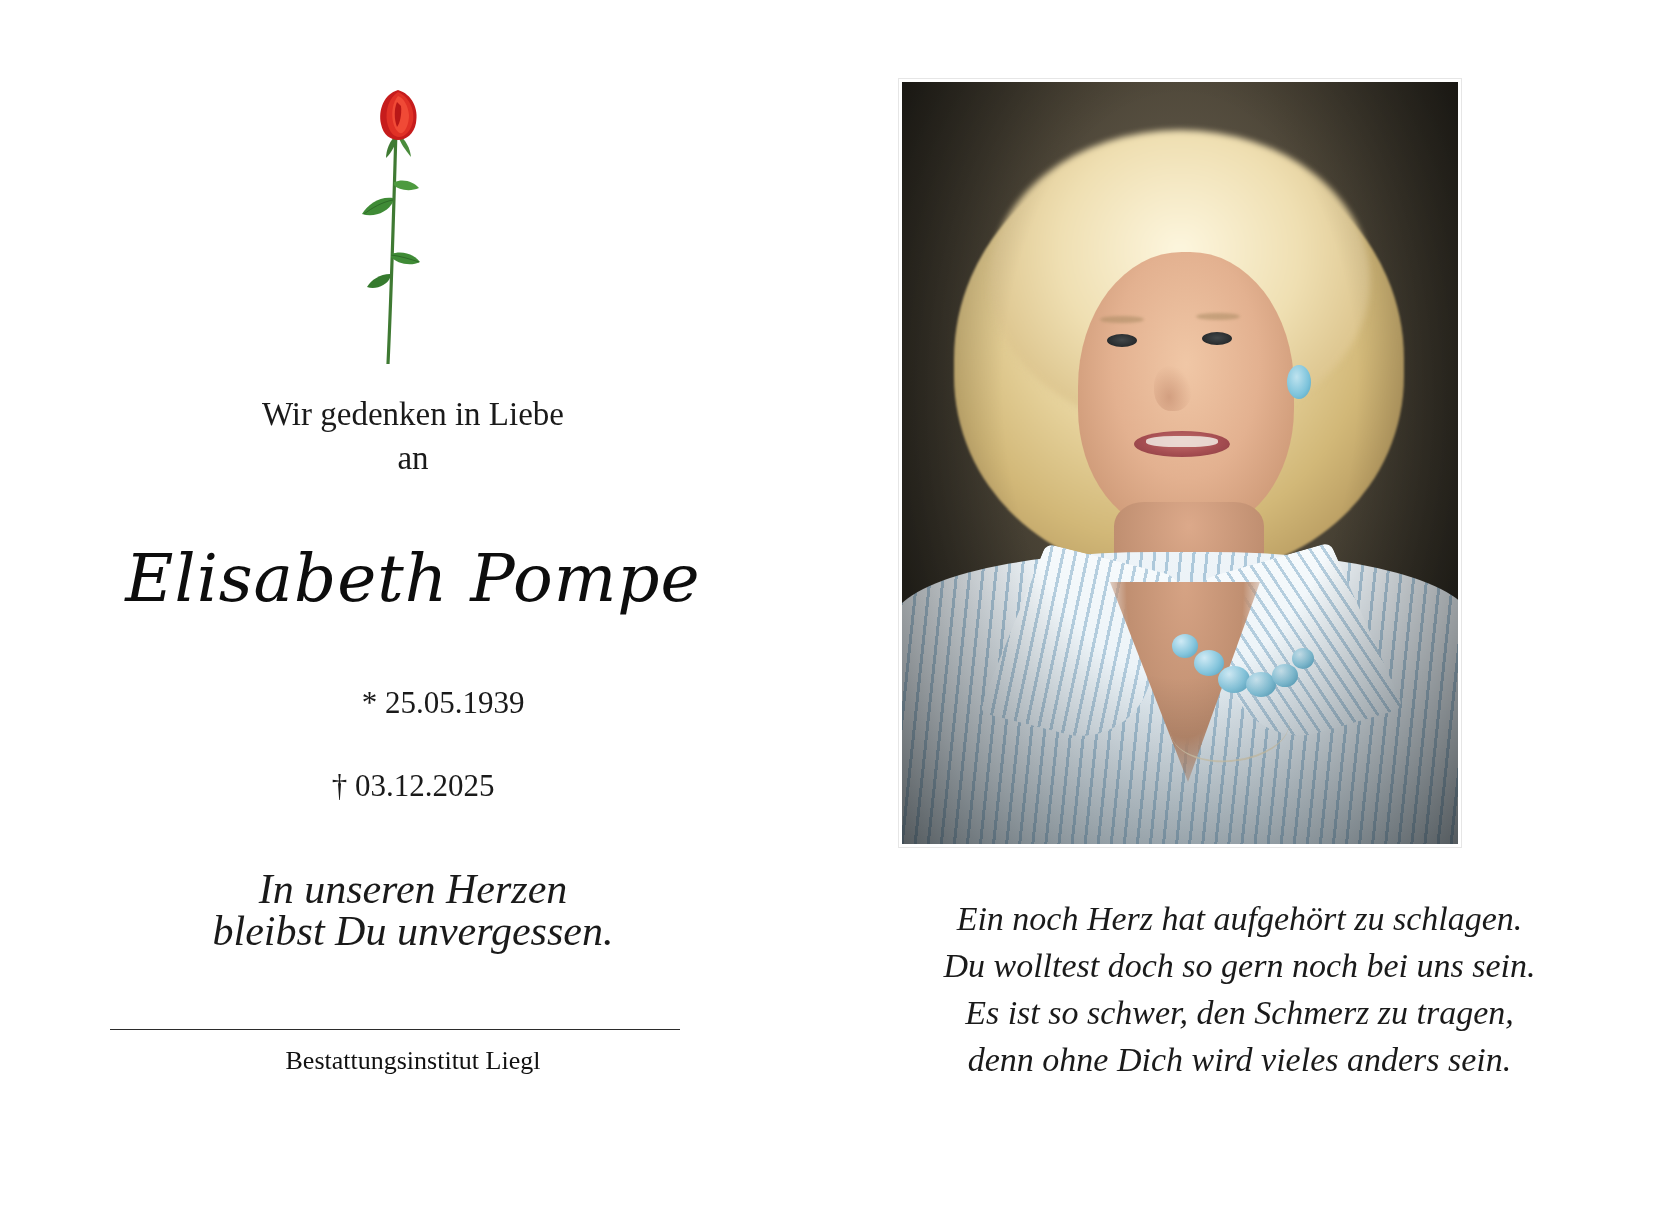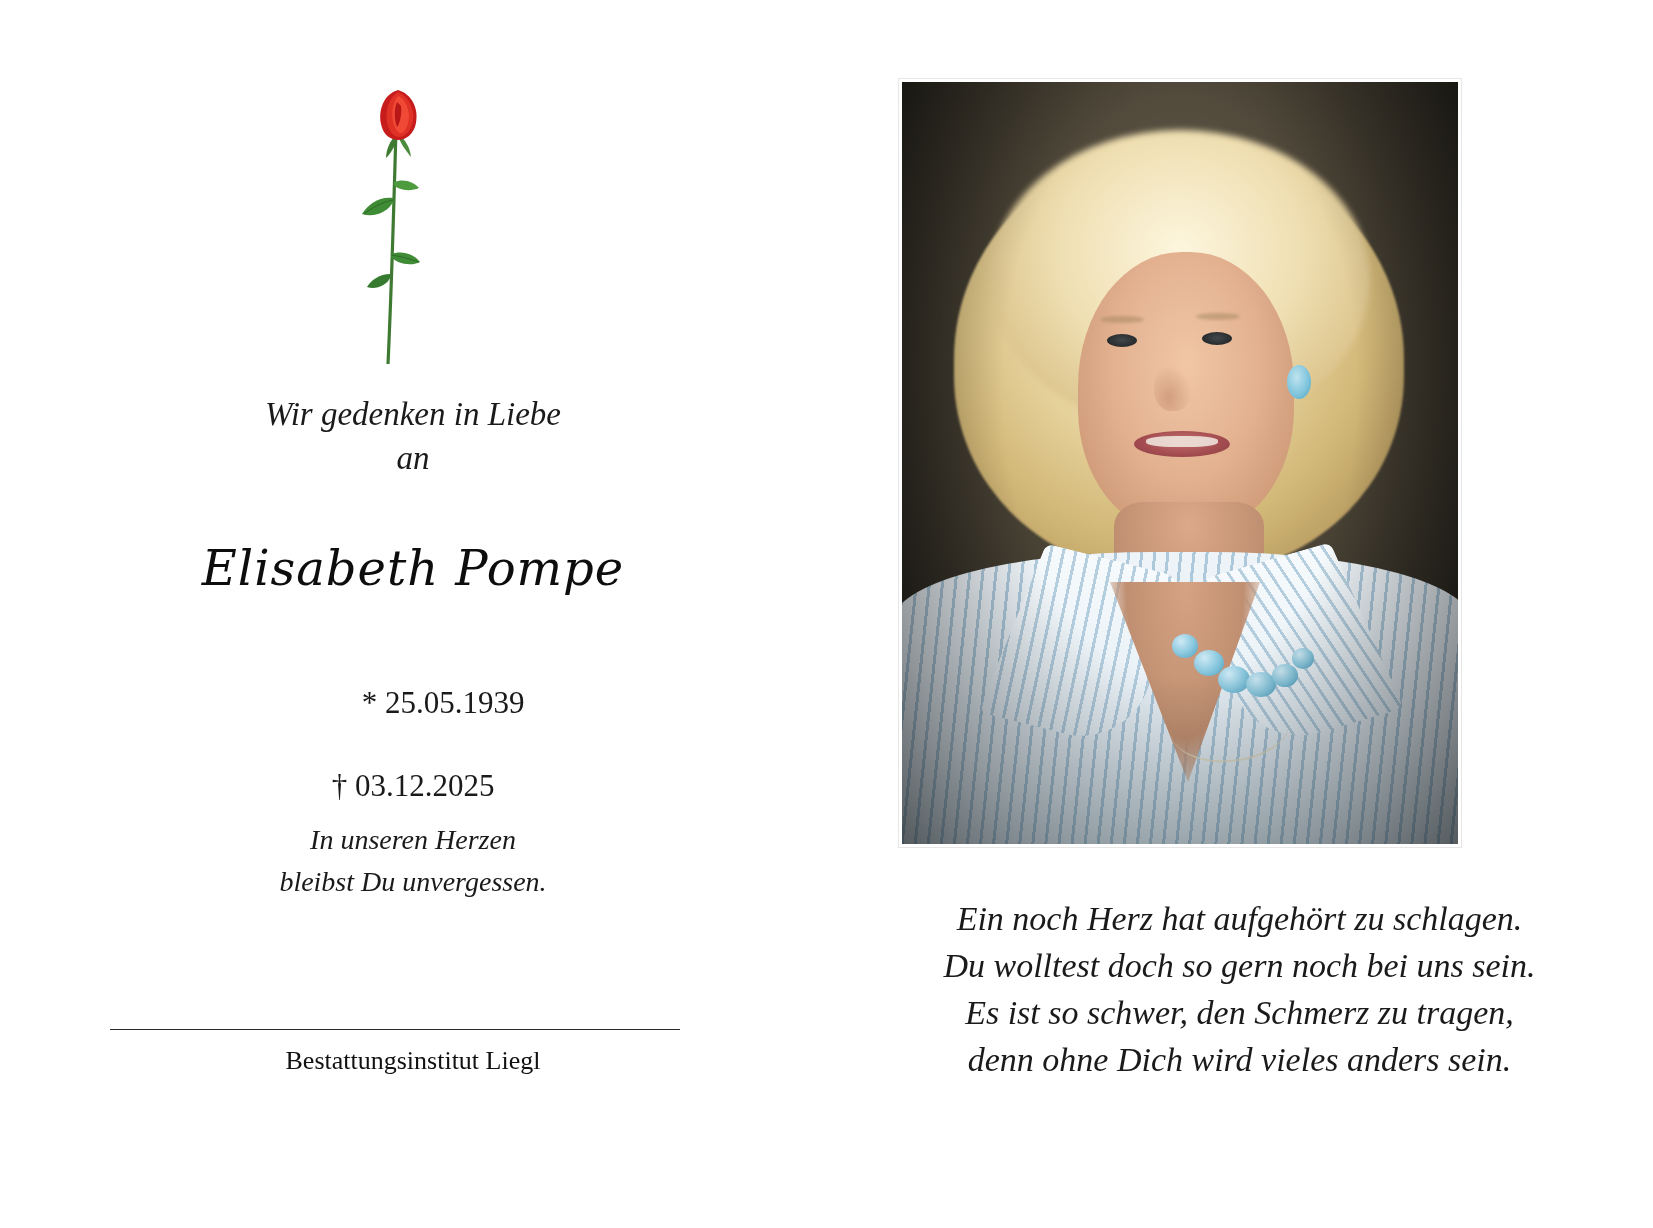--- a/index.html
+++ b/index.html
@@ -39,32 +39,31 @@
 
   .memorial-intro {
     position: absolute;
     top: 392px;
     left: 0;
     width: 826px;
     text-align: center;
     font-size: 33px;
     line-height: 44px;
     color: #1a1a1a;
-    font-style: italic;
   }
 
   .name {
     position: absolute;
     top: 540px;
     left: 0;
     width: 826px;
     text-align: center;
     font-family: "DejaVu Serif", serif;
     font-style: italic;
-    font-size: 48px;
+    font-size: 66px;
     letter-spacing: 1px;
     color: #0d0d0d;
   }
 
   .date-born {
     position: absolute;
     top: 685px;
     left: 0;
     width: 826px;
     text-align: center;
@@ -77,26 +76,26 @@
     top: 768px;
     left: 0;
     width: 826px;
     text-align: center;
     font-size: 31px;
     color: #1a1a1a;
   }
 
   .left-verse {
     position: absolute;
-    top: 819px;
+    top: 868px;
     left: 0;
     width: 826px;
     text-align: center;
     font-style: italic;
-    font-size: 28px;
+    font-size: 42px;
     line-height: 42px;
     color: #1a1a1a;
   }
 
   .rule {
     position: absolute;
     top: 1029px;
     left: 110px;
     width: 570px;
     height: 1px;

